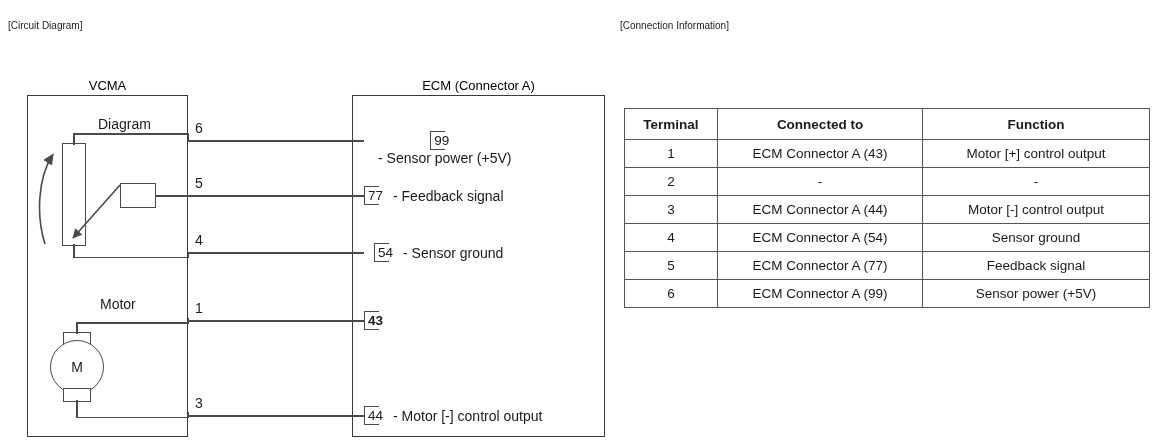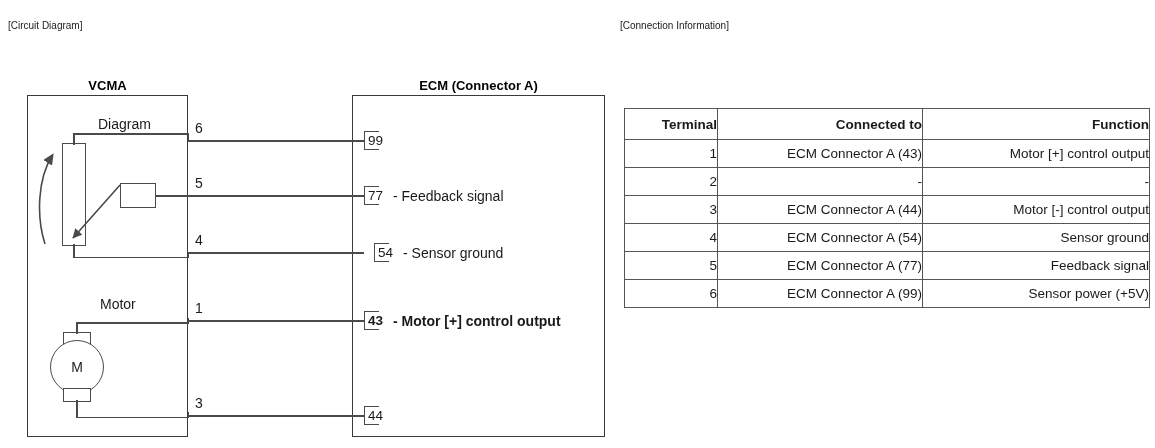--- a/index.html
+++ b/index.html
@@ -17,21 +17,21 @@
     font-size:10px;color:#222;white-space:nowrap;
   }
 
   
   .box{
     border:1.5px solid #3a3a3a;
     box-sizing:border-box;
     background:transparent;
   }
   .box-title{
-    font-size:13px;font-weight:bold;color:#000;
+    font-size:13px;font-weight:normal;color:#000;
     white-space:nowrap;text-align:center;
   }
 
   
   .wire{
     background:#4a4a4a;
     height:1.5px;
   }
   .wire-v{
     background:#4a4a4a;
@@ -95,21 +95,21 @@
   }
 
   
   table.conn{
     border-collapse:collapse;
     table-layout:fixed;
     border:1.5px solid #3a3a3a;
   }
   table.conn th, table.conn td{
     border:1px solid #555;
-    text-align:right;
+    text-align:center;
     font-size:13.5px;
     color:#1a1a1a;
     padding:0;
     height:27px;
     overflow:hidden;
     white-space:nowrap;
     margin-top:29px;
   }
   table.conn th{
     font-weight:bold;height:30px;
@@ -190,47 +190,48 @@
   <div class="abs pin-num" style="left:195px;top:120px;">6</div>
   <div class="abs pin-num" style="left:195px;top:175px;">5</div>
   <div class="abs pin-num" style="left:195px;top:232px;">4</div>
   <div class="abs pin-num" style="left:195px;top:300px;">1</div>
   <div class="abs pin-num" style="left:195px;top:395px;">3</div>
 
   <div class="abs term-row" style="left:364px;top:131px;flex-direction:column;">
     <div class="term-bracket">
       <span class="term-num">99</span>
     </div>
+    <div class="term-text">- Sensor power (+5V)</div>
   </div>
 
   <div class="abs term-row" style="left:364px;top:186px;">
     <div class="term-bracket">
       <span class="term-num">77</span>
     </div>
     <div class="term-text">- Feedback signal</div>
   </div>
 
   <div class="abs term-row" style="left:364px;top:243px;margin-left:10px;">
     <div class="term-bracket">
       <span class="term-num">54</span>
     </div>
     <div class="term-text">- Sensor ground</div>
   </div>
 
   <div class="abs term-row" style="left:364px;top:311px;font-weight:bold;">
     <div class="term-bracket">
       <span class="term-num">43</span>
     </div>
-    <div class="term-text">- Motor [+] control output</div>
   </div>
 
   <div class="abs term-row" style="left:364px;top:406px;">
     <div class="term-bracket">
       <span class="term-num">44</span>
     </div>
+    <div class="term-text">- Motor [-] control output</div>
   </div>
 
 </div>
 
 <table class="conn abs" style="left:624px;top:108px;">
   <thead>
     <tr>
       <th class="col-term">Terminal</th>
       <th class="col-conn">Connected to</th>
       <th class="col-func">Function</th>

